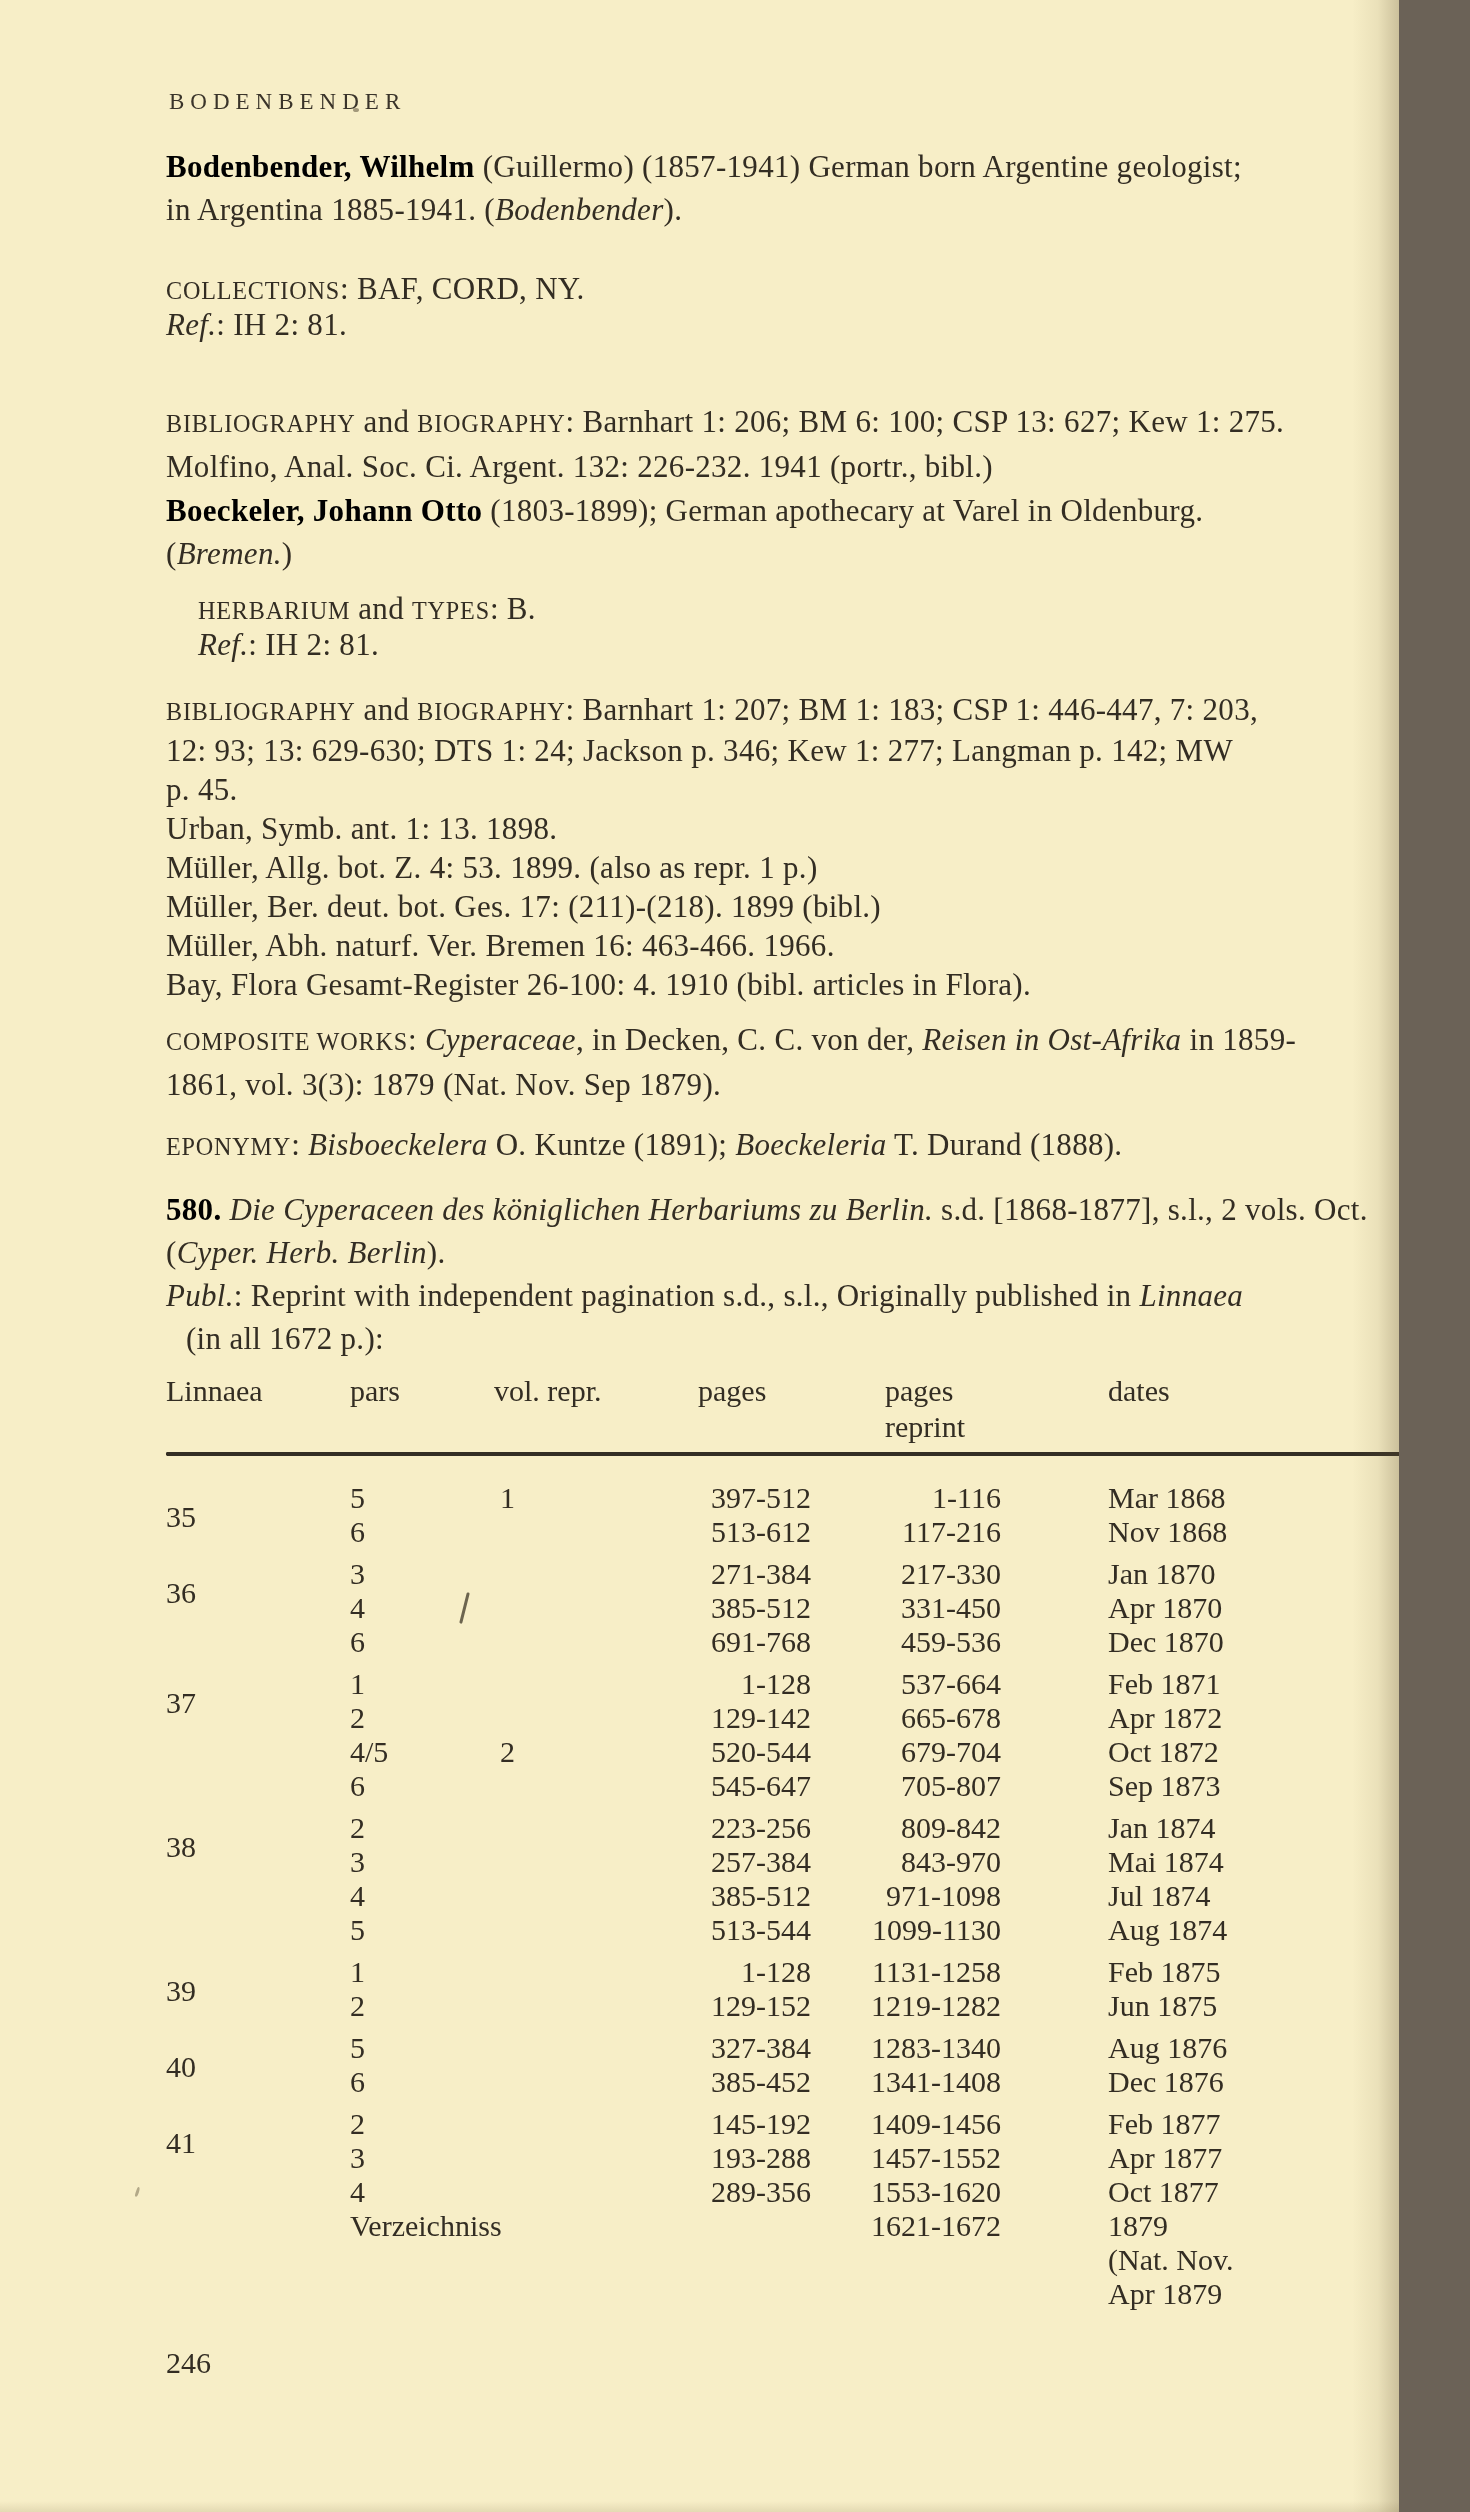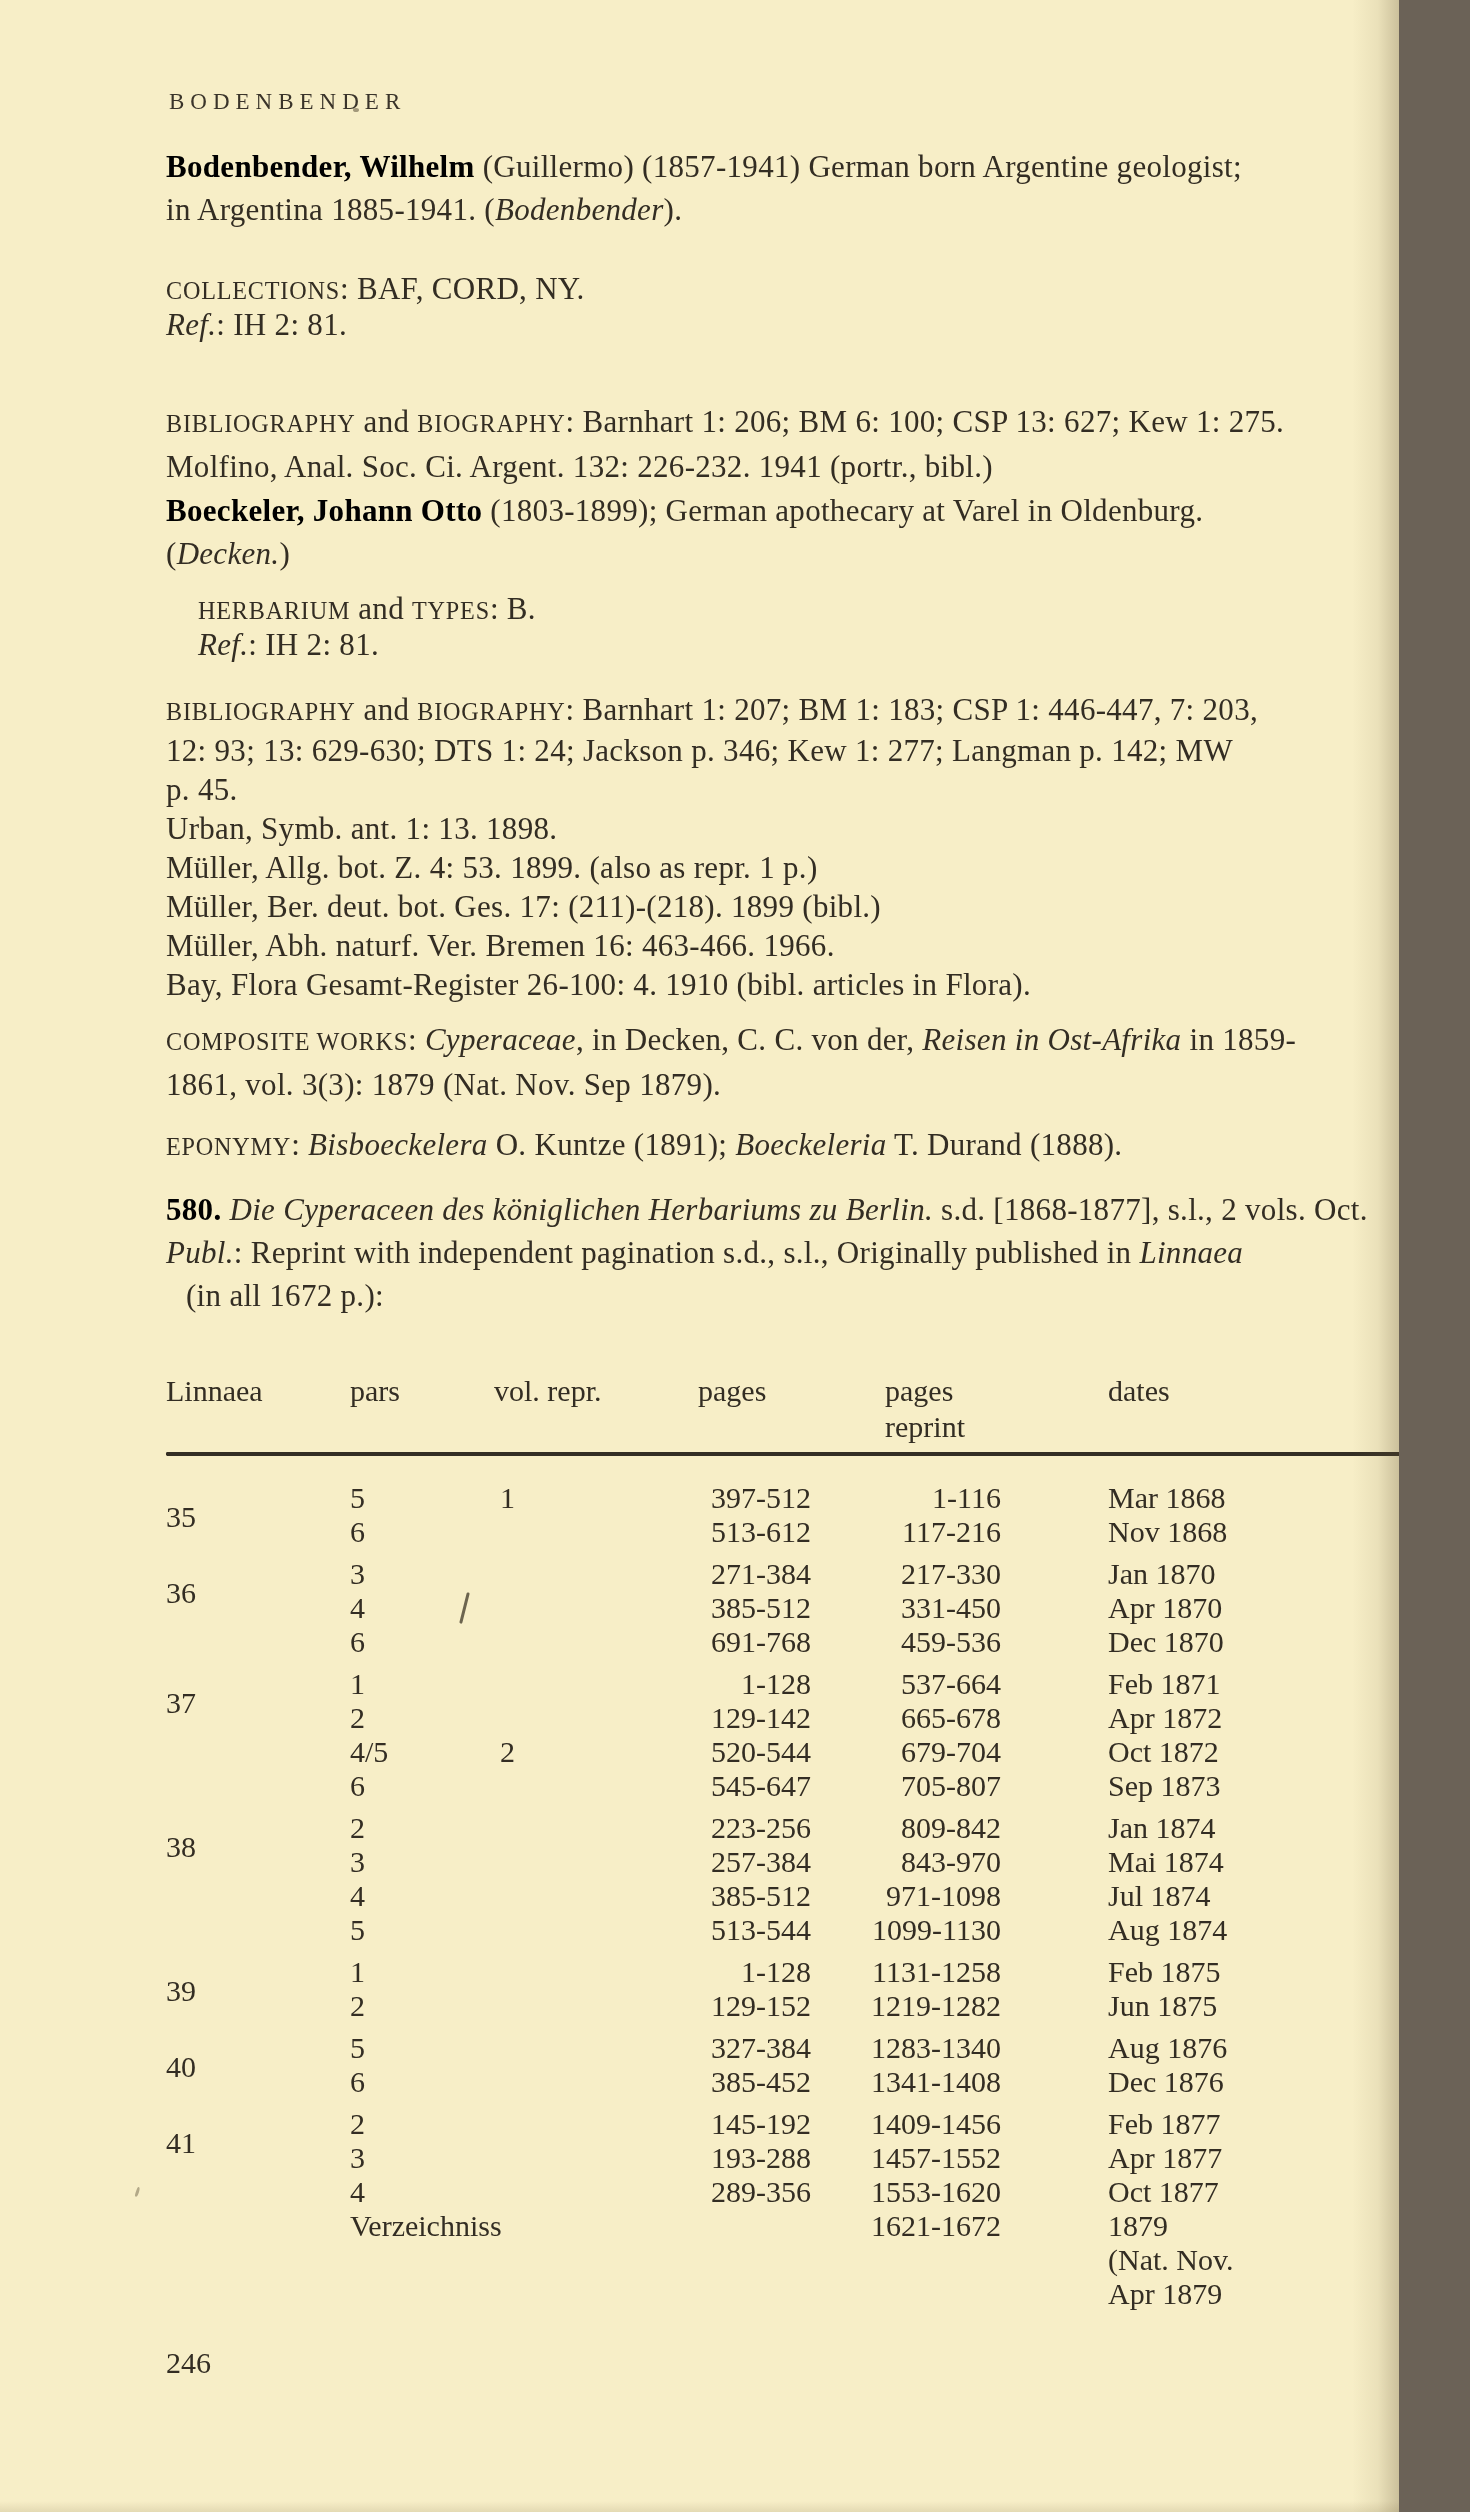--- a/index.html
+++ b/index.html
@@ -96,21 +96,21 @@
       <div class="block" style="top: 272px; line-height: 34px;">
         <div class="line"><span class="seg-sc">COLLECTIONS</span><span>: BAF, CORD, NY.</span></div>
         <div class="line"><span class="seg-italic">Ref.</span><span>: IH 2: 81.</span></div>
       </div>
       <div class="block" style="top: 400px; line-height: 43px;">
         <div class="line"><span class="seg-sc">BIBLIOGRAPHY</span><span> and </span><span class="seg-sc">BIOGRAPHY</span><span>: Barnhart 1: 206; BM 6: 100; CSP 13: 627; Kew 1: 275.</span></div>
         <div class="line"><span>Molfino, Anal. Soc. Ci. Argent. 132: 226-232. 1941 (portr., bibl.)</span></div>
       </div>
       <div class="block" style="top: 489px; line-height: 43px;">
         <div class="line"><span class="seg-bold">Boeckeler, Johann Otto</span><span> (1803-1899); German apothecary at Varel in Oldenburg.</span></div>
-        <div class="line"><span>(</span><span class="seg-italic">Decken.</span><span>)</span></div>
+        <div class="line"><span>(</span><span class="seg-italic">Bremen.</span><span>)</span></div>
       </div>
       <div class="block" style="top: 592px; line-height: 34px; margin-left: 32px;">
         <div class="line"><span class="seg-sc">HERBARIUM</span><span> and </span><span class="seg-sc">TYPES</span><span>: B.</span></div>
         <div class="line"><span class="seg-italic">Ref.</span><span>: IH 2: 81.</span></div>
       </div>
       <div class="block" style="top: 690px; line-height: 39px;">
         <div class="line"><span class="seg-sc">BIBLIOGRAPHY</span><span> and </span><span class="seg-sc">BIOGRAPHY</span><span>: Barnhart 1: 207; BM 1: 183; CSP 1: 446-447, 7: 203,</span></div>
         <div class="line"><span>12: 93; 13: 629-630; DTS 1: 24; Jackson p. 346; Kew 1: 277; Langman p. 142; MW</span></div>
         <div class="line"><span>p. 45.</span></div>
         <div class="line"><span>Urban, Symb. ant. 1: 13. 1898.</span></div>
@@ -121,20 +121,21 @@
       </div>
       <div class="block" style="top: 1018px; line-height: 43px;">
         <div class="line"><span class="seg-sc">COMPOSITE WORKS</span><span>: </span><span class="seg-italic">Cyperaceae</span><span>, in Decken, C. C. von der, </span><span class="seg-italic">Reisen in Ost-Afrika</span><span> in 1859-</span></div>
         <div class="line"><span>1861, vol. 3(3): 1879 (Nat. Nov. Sep 1879).</span></div>
       </div>
       <div class="block" style="top: 1123px; line-height: 43px;">
         <div class="line"><span class="seg-sc">EPONYMY</span><span>: </span><span class="seg-italic">Bisboeckelera</span><span> O. Kuntze (1891); </span><span class="seg-italic">Boeckeleria</span><span> T. Durand (1888).</span></div>
       </div>
       <div class="block" style="top: 1188px; line-height: 43px;">
         <div class="line"><span class="seg-bold">580.</span><span> </span><span class="seg-italic">Die Cyperaceen des königlichen Herbariums zu Berlin.</span><span> s.d. [1868-1877], s.l., 2 vols. Oct.</span></div>
+        <div class="line"><span>(</span><span class="seg-italic">Cyper. Herb. Berlin</span><span>).</span></div>
         <div class="line"><span class="seg-italic">Publ.</span><span>: Reprint with independent pagination s.d., s.l., Originally published in </span><span class="seg-italic">Linnaea</span></div>
         <div class="line indent1"><span>(in all 1672 p.):</span></div>
       </div>
     </div>
 
   <div class="tbl-hdr">
     <div class="th th-c1">Linnaea</div>
     <div class="th th-c2">pars</div>
     <div class="th th-c3">vol. repr.</div>
     <div class="th th-c4">pages</div>

